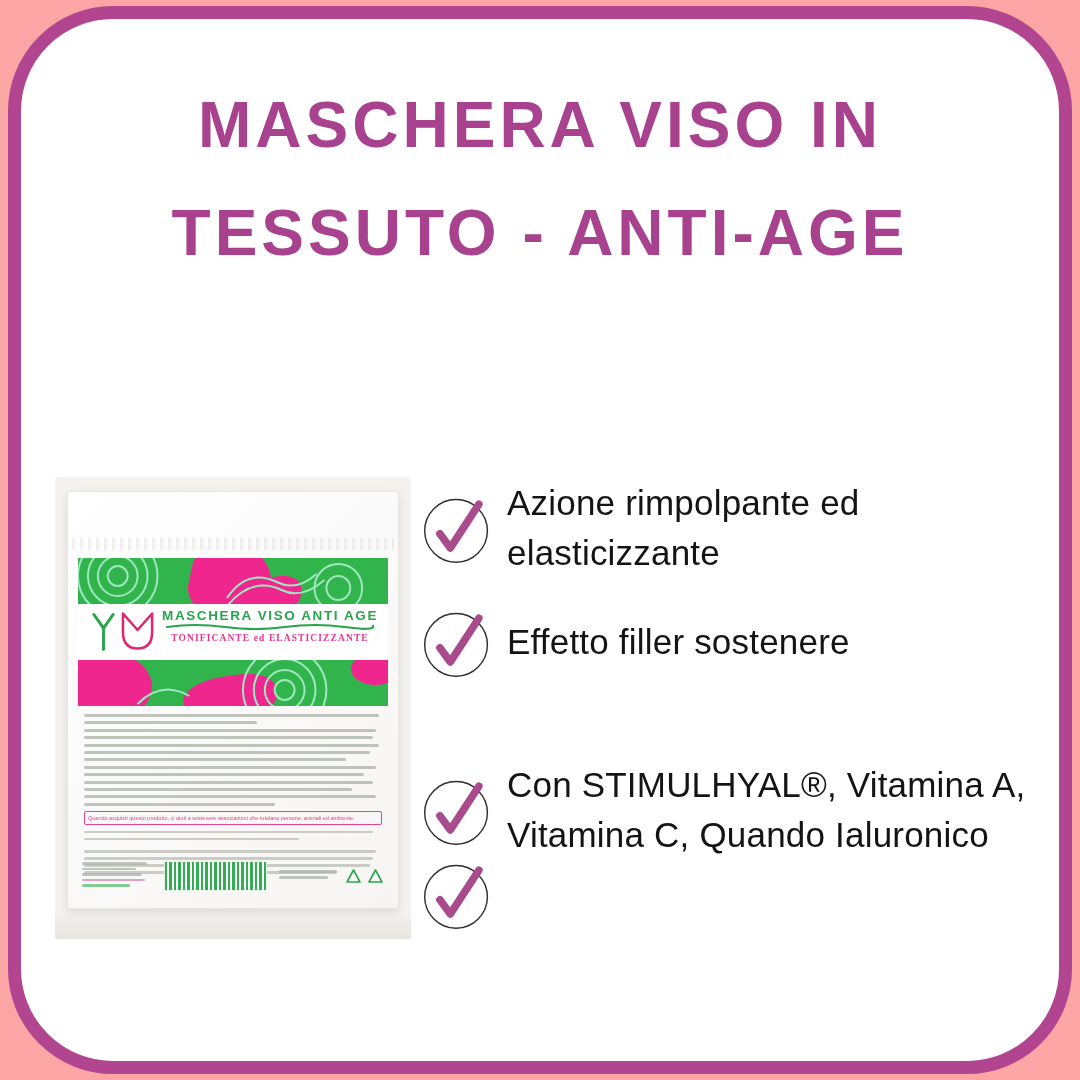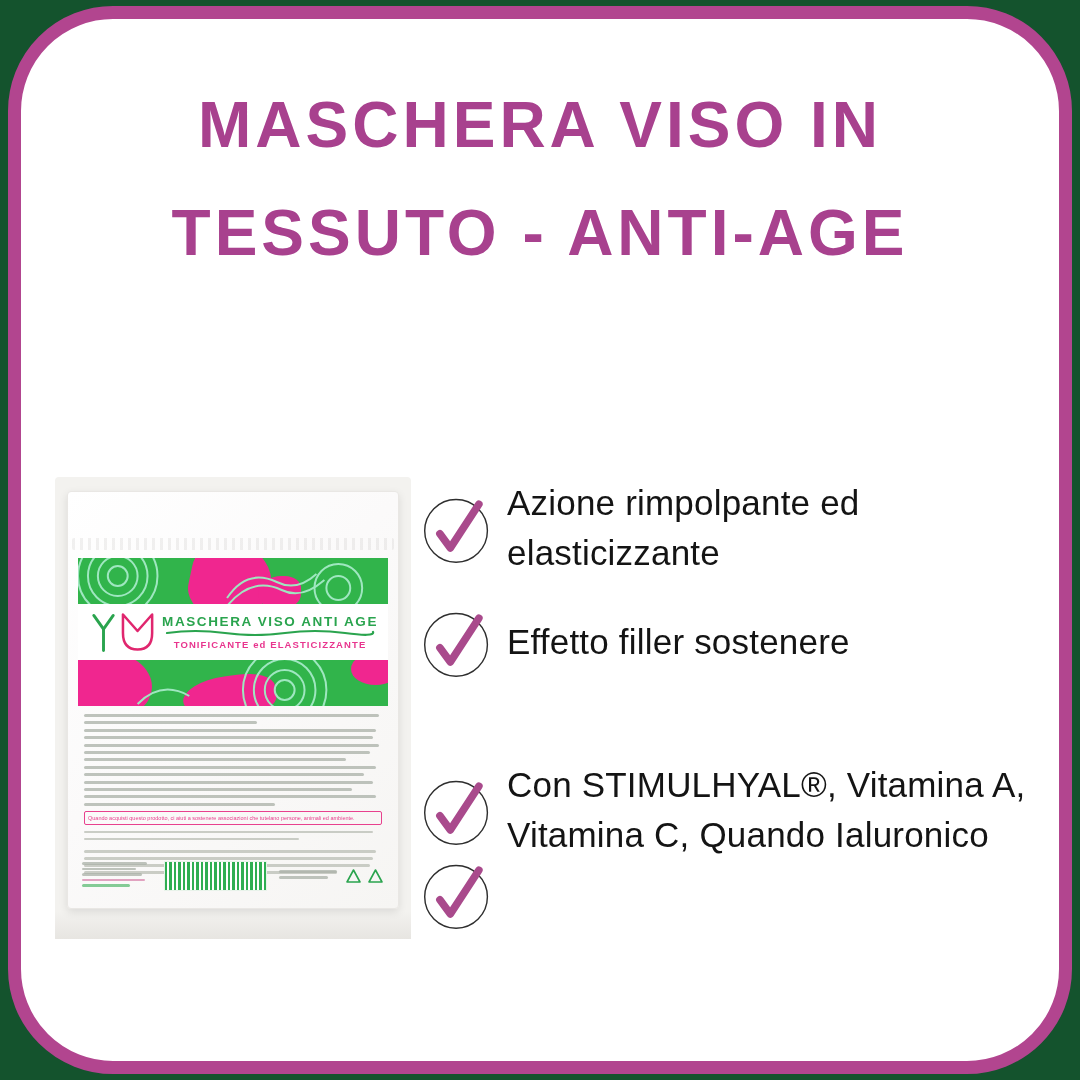--- a/index.html
+++ b/index.html
@@ -1,18 +1,18 @@
 <!DOCTYPE html>
 <html><head>
 <meta charset="utf-8">
 <style>
   html,body{margin:0;padding:0;background:#ffffff;}
   *{box-sizing:border-box;}
   .stage{
-    position:relative;width:1080px;height:1080px;background:#14532d;overflow:hidden;
+    position:relative;width:1080px;height:1080px;background:#fca5a5;overflow:hidden;
     font-family:"Liberation Sans", sans-serif;
   }
   
   .card{
     position:absolute;left:8px;top:6px;right:8px;bottom:6px;
     border:13px solid #b2458f;border-radius:105px;background:#ffffff;
   }
   
   .title{
     position:absolute;left:60px;right:60px;top:52px;
@@ -38,25 +38,25 @@
     background:repeating-linear-gradient(90deg,rgba(120,115,110,.10) 0 3px,transparent 3px 8px);
     border-radius:2px;
   }
   .band{position:absolute;left:10px;right:10px;background:#31b44b;overflow:hidden;}
   .band1{top:66px;height:46px;}
   .band2{top:168px;height:46px;}
   .blob{position:absolute;background:#f0268f;}
   .band svg.contours{position:absolute;left:0;top:0;width:100%;height:100%;}
   .label{
     position:absolute;left:10px;right:10px;top:112px;height:56px;background:#ffffff;
-    display:flex;align-items:center;padding:4px 10px 4px 8px;
+    display:flex;align-items:flex-start;padding:4px 10px 4px 8px;
   }
   .label-right{flex:1;display:flex;flex-direction:column;align-items:center;margin-left:6px;}
   .label-title{color:#2aa44e;font-size:13.5px;font-weight:700;letter-spacing:1.6px;white-space:nowrap;}
-  .label-sub{color:#e8358e;font-size:9.5px;font-weight:700;letter-spacing:1.1px;white-space:nowrap;margin-top:3px;}
+  .label-sub{color:#e8358e;font-size:9.5px;font-weight:700;letter-spacing:1.1px;white-space:nowrap;margin-top:3px;font-family:Liberation Serif, serif;}
   .body-text{position:absolute;left:16px;right:16px;top:222px;}
   .tline{height:3px;border-radius:1.5px;background:#a9b0a7;opacity:.75;margin-bottom:4.4px;}
   .tline.soft{background:#b9bdb4;height:2.5px;}
   .tline.pinkline{background:#d886ad;}
   .tline.greenline{background:#5cbb74;}
   .eco-box{
     border:1px solid #e8418e;border-radius:2px;color:#e8418e;
     font-size:5.5px;line-height:8px;padding:2px 3px;margin:5px 0 6px 0;
     white-space:nowrap;overflow:hidden;
   }

